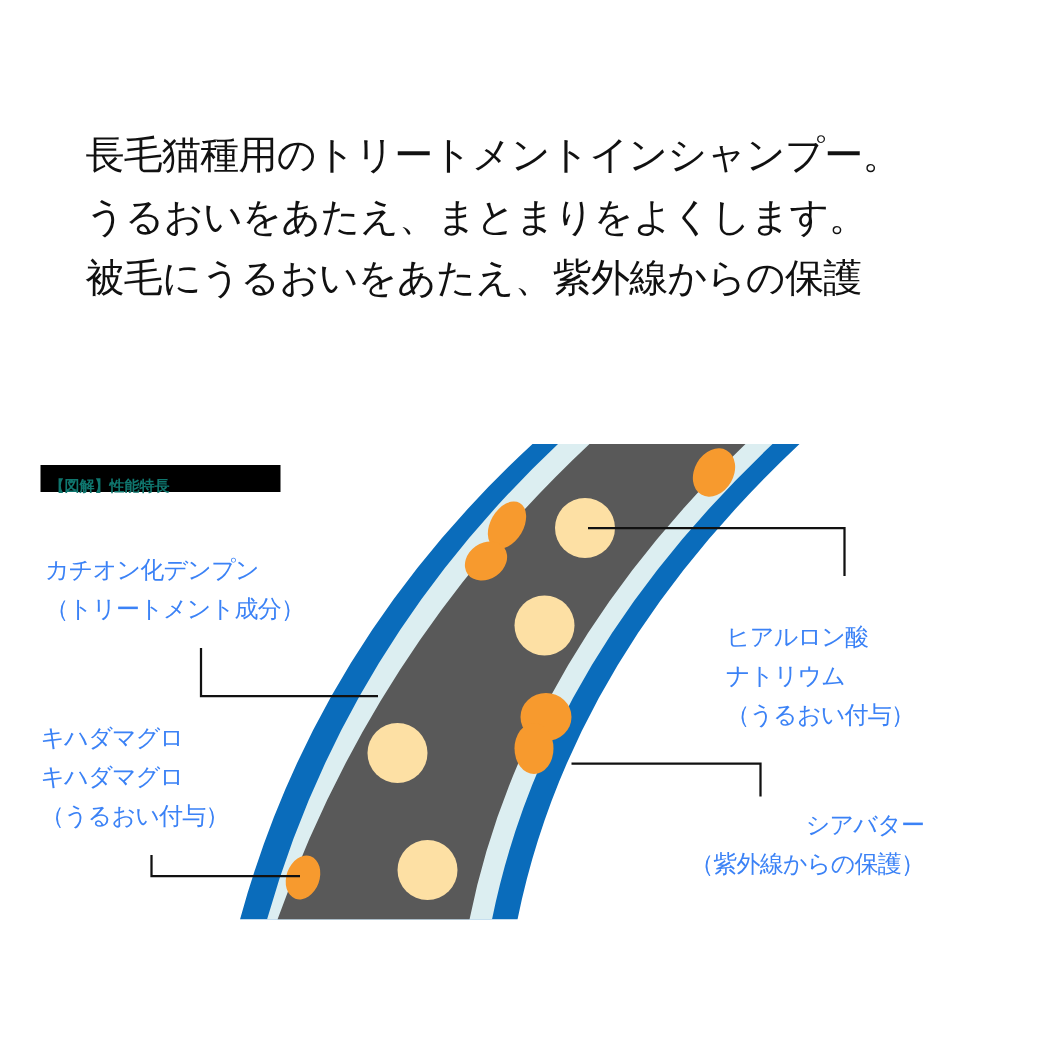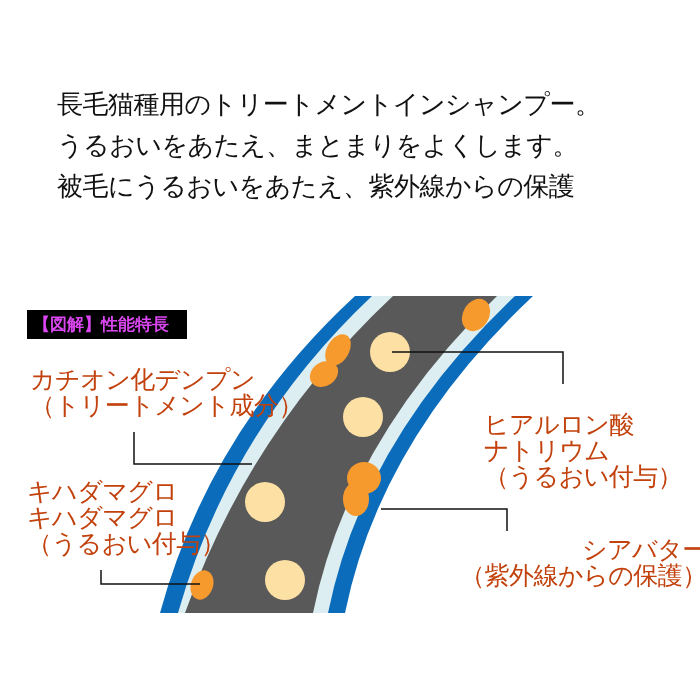--- a/index.html
+++ b/index.html
@@ -1,22 +1,22 @@
 <!DOCTYPE html>
 <html><head>
 <meta charset="utf-8">
 <style>
   html, body { margin:0; padding:0; background:#ffffff; }
   body { width:700px; height:700px; position:relative; overflow:hidden;
          font-family: "DejaVu Sans", "Liberation Sans", sans-serif; color:#1a1a1a; }
   .intro { position:absolute; left:46px; top:84px; margin:0; padding:0; list-style:none; }
   .intro li { font-size:26px; line-height:41px; letter-spacing:-0.5px; white-space:nowrap; color:#111;margin-left:11px; }
-  .badge { position:absolute; left:27px; top:310px; width:160px; height:29px; background:#000;
-           color:#d946ef; font-size:17px; font-weight:bold; line-height:29px; padding-left:6px; box-sizing:border-box; white-space:nowrap; }
-  .label { position:absolute; font-size:25px; line-height:26px; color:#c2410c; white-space:nowrap; letter-spacing:-0.5px; }
+  .badge { position:absolute; left:27px; top:310px; width:160px; height:18px; background:#000;
+           color:#0f766e; font-size:10px; font-weight:bold; line-height:29px; padding-left:6px; box-sizing:border-box; white-space:nowrap; }
+  .label { position:absolute; font-size:16px; line-height:26px; color:#3b82f6; white-space:nowrap; letter-spacing:-0.5px; }
   svg.diagram { position:absolute; left:0; top:0; }
 </style>
 </head>
 <body>
 
 <ul class="intro">
   <li>長毛猫種用のトリートメントインシャンプー。</li>
   <li>うるおいをあたえ、まとまりをよくします。</li>
   <li>被毛にうるおいをあたえ、紫外線からの保護</li>
 </ul>

